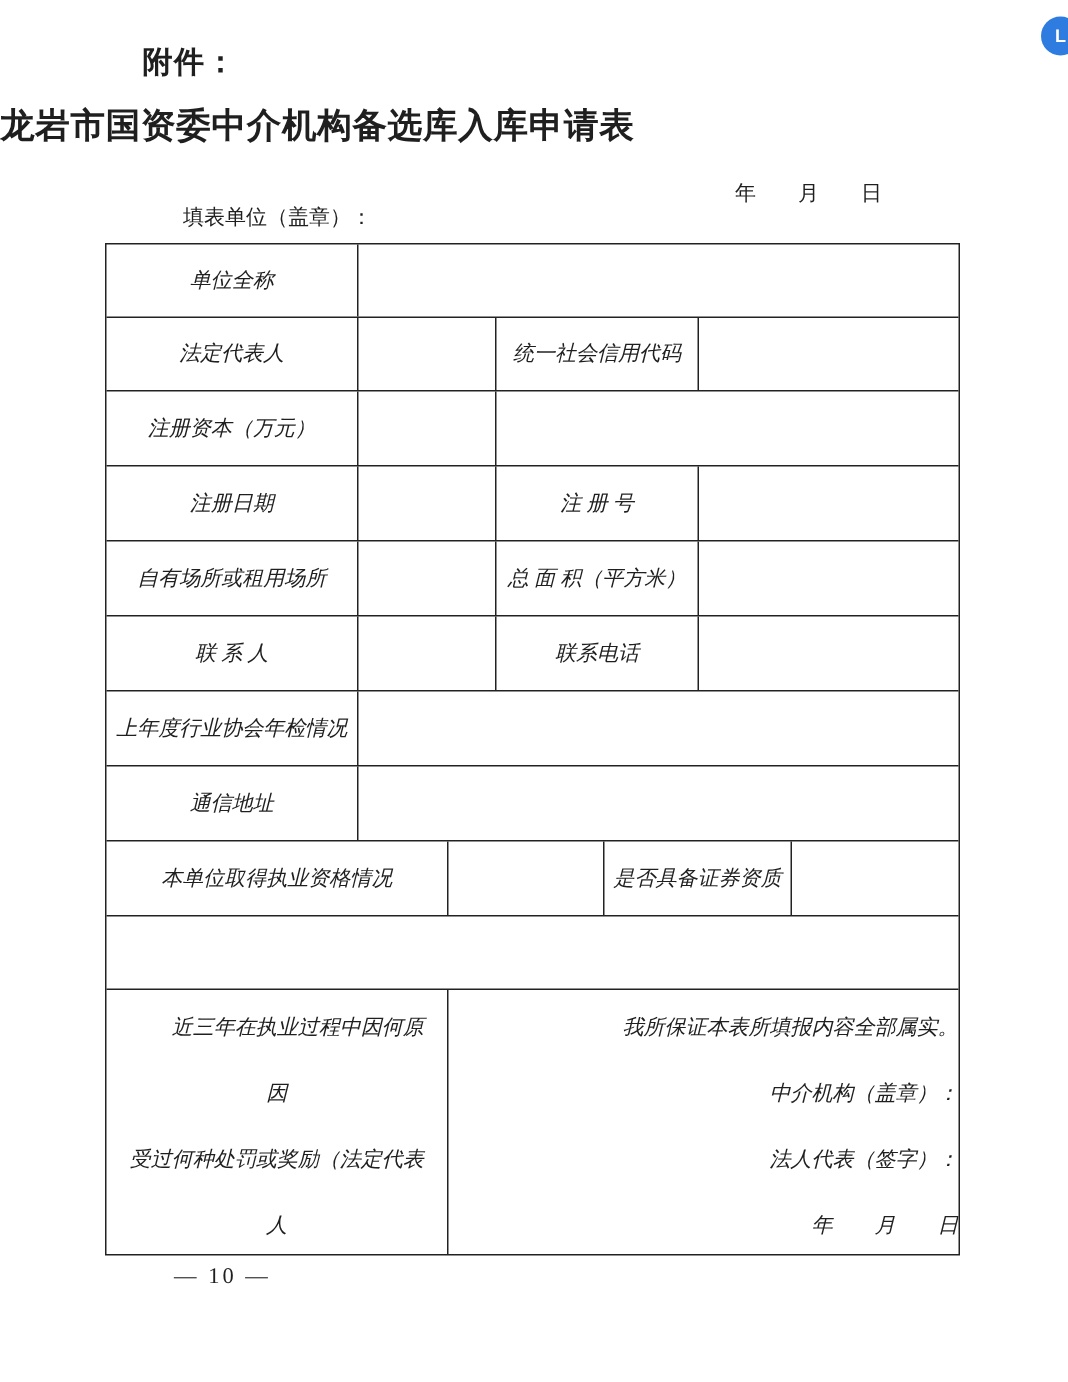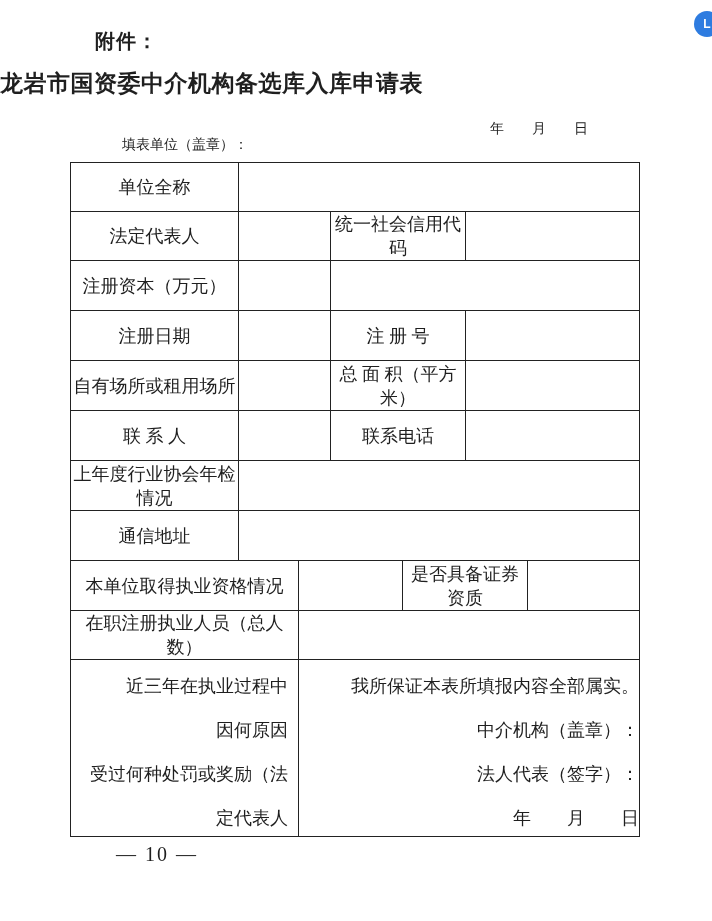--- a/index.html
+++ b/index.html
@@ -35,45 +35,46 @@
   }
   .row { display: flex; border-bottom: 1px solid #222; }
   .row:last-child { border-bottom: none; }
   .h48 { height: 48px; }
   .h49 { height: 49px; }
   .h176 { height: 176px; }
   .cell {
     box-sizing: border-box;
     border-right: 1px solid #222;
     display: flex; align-items: center; justify-content: center;
-    font-size: 18px; text-align: center;
+    font-size: 14px; text-align: center;
     overflow: hidden;
+    font-style: italic;
   }
   .cell:last-child { border-right: none; text-align: right; }
   .w168 { width: 168px; flex: 0 0 168px; }
   .w92  { width: 92px;  flex: 0 0 92px; }
   .w135 { width: 135px; flex: 0 0 135px; }
   .w228 { width: 228px; flex: 0 0 228px; }
   .w104 { width: 104px; flex: 0 0 104px; }
   .w125 { width: 125px; flex: 0 0 125px; }
   .grow { flex: 1 1 auto; }
   .multiline {
-    display: block; text-align: right;
+    display: block; text-align: center;
     padding: 4px 10px 0 10px;
     line-height: 44px;
   }
   .multiline .indent { text-indent: 2em; }
   .declaration {
     display: block; text-align: left;
     padding: 4px 0 0 22px;
     line-height: 44px;
   }
   .footer-pagenum {
     position: absolute; left: 116px; top: 843px;
-    font-size: 20px; letter-spacing: 2px;
+    font-size: 15px; letter-spacing: 2px;
   }
   .badge {
     position: absolute; left: 694px; top: 11px;
     width: 26px; height: 26px; border-radius: 50%;
     background: #2e7ce0;
     display: flex; align-items: center; justify-content: center;
     color: #ffffff; font-family: "Liberation Sans", sans-serif;
     font-size: 12px; font-weight: bold;
     cursor: pointer;
   }
@@ -140,21 +141,20 @@
   </div>
 
   <div class="row h49">
     <div class="cell w228">本单位取得执业资格情况</div>
     <div class="cell w104"></div>
     <div class="cell w125">是否具备证券资质</div>
     <div class="cell grow"></div>
   </div>
 
   <div class="row h48">
-    <div class="cell w228">在职注册执业人员（总人数）</div>
     <div class="cell grow"></div>
   </div>
 
   <div class="row h176">
     <div class="cell w228 multiline">
       <div class="indent">近三年在执业过程中因何原因</div>
       <div>受过何种处罚或奖励（法定代表人</div>
 
     </div>
     <div class="cell grow declaration">

